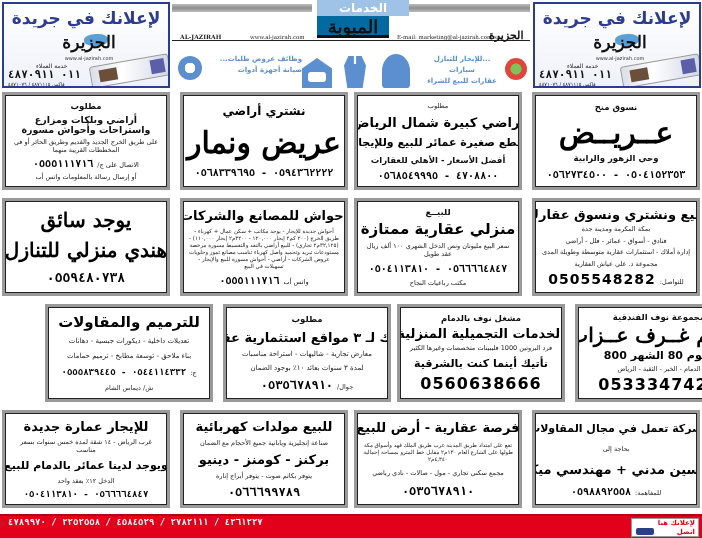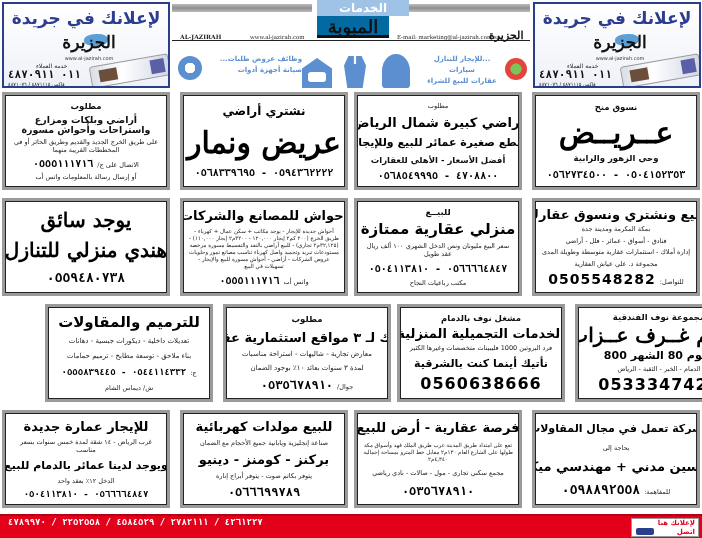--- a/index.html
+++ b/index.html
@@ -268,21 +268,21 @@
   </div>
     </div>
 
   <div class="ad c1 r4">
       <div class="inner">
     <div class="t-md" style="font-size:11px">شركة تعمل في مجال المقاولات</div>
     <div class="t-xs">بحاجة إلى</div>
     <div class="t-md">مهندسين مدني + مهندسي ميكانيكا</div>
     <div class="row-inline">
       <span class="t-xs">للمفاهمة:</span>
-      <span class="num" style="font-size:13px">٠٥٩٨٨٩٢٥٥٨</span>
+      <span class="num" style="font-size:10px">٠٥٩٨٨٩٢٥٥٨</span>
     </div>
   </div>
     </div>
 
   <div class="ad c2 r4">
       <div class="inner">
     <div class="t-md">فرصة عقارية - أرض للبيع</div>
     <div class="t-xs" style="font-size:5.5px;line-height:7px">تقع على امتداد طريق المدينة غرب طريق الملك فهد وأسواق مكة طولها على الشارع العام ١٣٠م٢ مقابل خط المترو بمساحة إجمالية ٤,٣٤٠م٢</div>
     <div class="t-xs">مجمع سكني تجاري - مول - صالات - نادي رياضي</div>
     <div class="num" style="font-size:12px">٠٥٣٥٦٧٨٩١٠</div>

